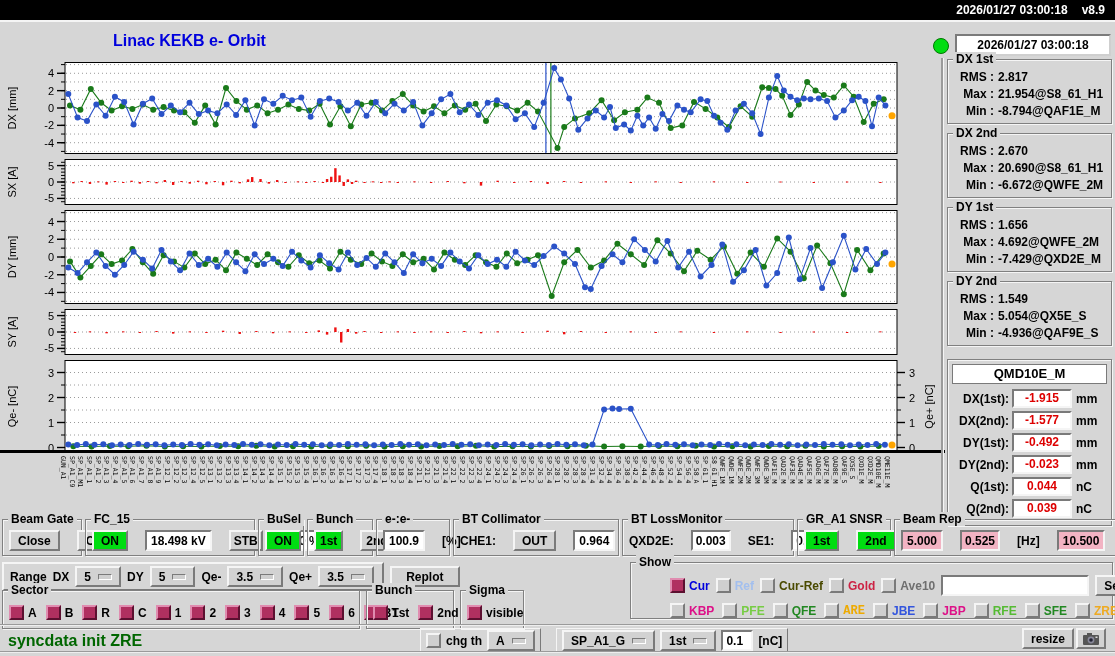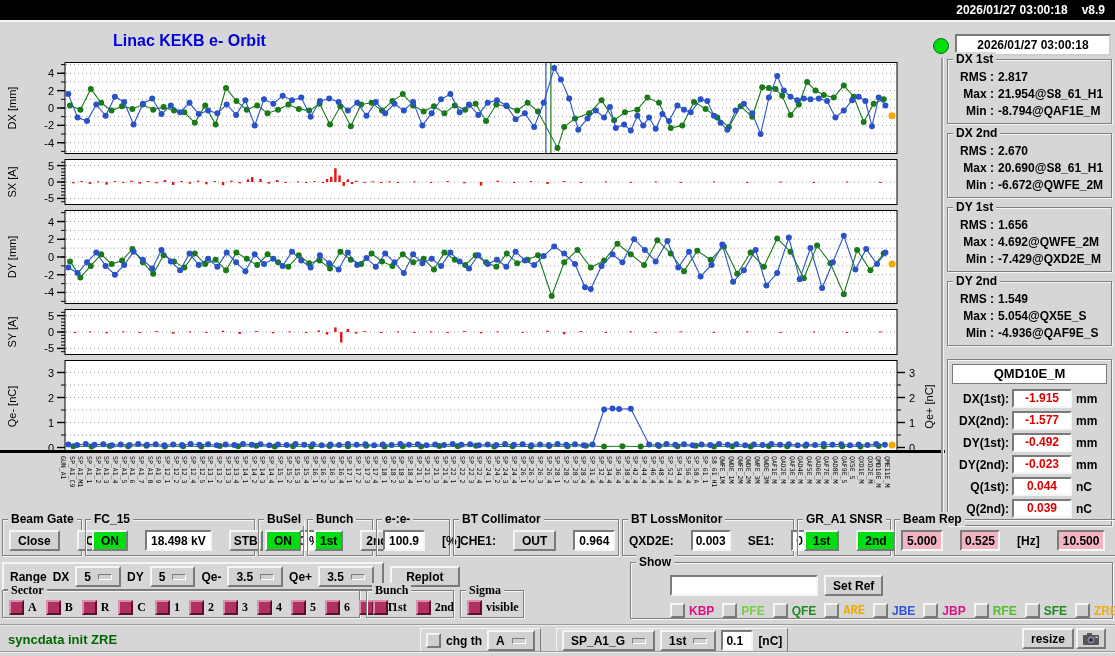--- a/index.html
+++ b/index.html
@@ -25,39 +25,39 @@
   .dash{width:12px;height:4px;background:#cfcfcf;border-top:1px solid #7a7a7a;border-left:1px solid #7a7a7a;border-bottom:1px solid #fff;border-right:1px solid #fff;}
   .cb{display:inline-block;width:11px;height:11px;background:#cfcfcf;border-top:2px solid #f5f5f5;border-left:2px solid #f5f5f5;border-bottom:2px solid #7a7a7a;border-right:2px solid #7a7a7a;box-sizing:content-box;}
   .cb.on{background:#b03060;border-top-color:#e08cb0;border-left-color:#e08cb0;border-bottom-color:#5c1030;border-right-color:#5c1030;}
   input.tin{background:#fff;border-top:2px solid #7a7a7a;border-left:2px solid #7a7a7a;border-bottom:2px solid #f5f5f5;border-right:2px solid #f5f5f5;font-size:12px;font-weight:bold;font-family:"Liberation Sans",sans-serif;height:21px;box-sizing:border-box;padding:0 3px;}
   
   #row1{position:absolute;left:2px;top:497px;height:40px;display:flex;gap:3px;align-items:flex-start;}
   #row1 .grp{height:37px;display:flex;align-items:center;gap:17px;}
   #row2{position:absolute;left:2px;top:540px;display:flex;gap:6px;align-items:center;}
   #range-panel{display:flex;align-items:center;gap:6px;border-top:2px solid #f5f5f5;border-left:2px solid #f5f5f5;border-bottom:2px solid #7a7a7a;border-right:2px solid #7a7a7a;padding:2px 8px 2px 6px;background:#d6d6d6;}
   #row3{position:absolute;left:2px;top:568px;height:32px;display:flex;gap:6px;}
-  #row3 .grp{height:28px;display:flex;align-items:center;gap:7px;font-family:Liberation Serif, serif;}
+  #row3 .grp{height:39px;display:flex;align-items:center;gap:7px;}
   .cbi{display:inline-flex;align-items:center;gap:4px;}
   #show-panel{position:absolute;left:630px;top:540px;width:483px;height:57px;padding-left:39px;}
   #show-panel .srowline{display:flex;align-items:center;gap:6px;height:25px;}
   
   #stats-col{position:absolute;left:947px;top:37px;width:165px;display:flex;flex-direction:column;gap:9px;}
   #stats-col .grp{padding:9px 4px 3px 5px;}
   .srow{display:flex;font-size:12px;font-weight:bold;line-height:17px;}
   .srow .sl{width:41px;text-align:right;margin-right:4px;white-space:nowrap;}
   .srow .sv{white-space:nowrap;}
   #monitor-box{position:absolute;left:947px;top:337px;width:165px;border:1px solid #808080;box-shadow:1px 1px 0 #f5f5f5,inset 1px 1px 0 #f5f5f5;padding:4px 4px 5px 4px;box-sizing:border-box;background:#d6d6d6;}
   #monitor-title{background:#fff;border:1px solid #7a7a7a;font-size:13px;font-weight:bold;text-align:center;height:18px;line-height:18px;margin-bottom:4px;}
   .mrow{display:flex;align-items:center;height:21px;margin-bottom:1px;}
   .mrow .ml{width:57px;text-align:right;font-size:12px;font-weight:bold;margin-right:3px;white-space:nowrap;}
   .mrow .mv{width:60px;background:#fff;border-top:2px solid #7a7a7a;border-left:2px solid #7a7a7a;border-bottom:2px solid #f5f5f5;border-right:2px solid #f5f5f5;color:#dd0000;font-size:12px;font-weight:bold;text-align:center;height:19px;line-height:15px;box-sizing:border-box;}
   .mrow .mu{font-size:12px;font-weight:bold;margin-left:4px;}
   
   #statusbar{position:absolute;left:0;top:602px;width:1115px;height:27px;border-top:2px groove #eee;box-sizing:border-box;}
-  #sb-msg{position:absolute;left:8px;top:6px;font-size:13px;font-weight:bold;color:#006600;}
+  #sb-msg{position:absolute;left:8px;top:6px;font-size:16px;font-weight:bold;color:#006600;}
   .sb-grp{position:absolute;top:2px;height:23px;display:flex;align-items:center;gap:5px;border-top:1px solid #f5f5f5;border-left:1px solid #f5f5f5;border-bottom:1px solid #7a7a7a;border-right:1px solid #7a7a7a;padding:0 5px;}
   #bottom-strip{position:absolute;left:0;top:629px;width:1115px;height:7px;border-top:2px groove #eee;background:#d6d6d6;}
 </style>
 </head>
 <body>
 
 <div id="topbar">
   <span>2026/01/27 03:00:18</span>
   <span>v8.9</span>
 </div>
@@ -1189,20 +1189,42 @@
             <span class="cb on"></span>
             <span class="lbl">visible</span>
           </span>
         </span>
     </div>
   </div>
 
   <div id="show-panel" class="grp">
     <span class="glabel">Show</span>
     <div class="srowline">
+      <span id="show-items-1" style="display:inline-flex;gap:6px;align-items:center">
+          <span class="cbi">
+            <span class="cb on"></span>
+            <span class="lbl" style="color: rgb(0, 0, 221);">Cur</span>
+          </span>
+          <span class="cbi">
+            <span class="cb"></span>
+            <span class="lbl" style="color: rgb(163, 191, 238);">Ref</span>
+          </span>
+          <span class="cbi">
+            <span class="cb"></span>
+            <span class="lbl" style="color: rgb(74, 74, 0);">Cur-Ref</span>
+          </span>
+          <span class="cbi">
+            <span class="cb"></span>
+            <span class="lbl" style="color: rgb(204, 34, 68);">Gold</span>
+          </span>
+          <span class="cbi">
+            <span class="cb"></span>
+            <span class="lbl" style="color: rgb(111, 111, 111);">Ave10</span>
+          </span>
+        </span>
       <input class="tin" style="width: 148px;" value="">
       <span class="btn">Set Ref</span>
     </div>
     <div class="srowline">
       <span id="show-items-2" style="display:inline-flex;gap:8px;align-items:flex-start">
           <span class="cbi">
             <span class="cb"></span>
             <span class="lbl" style="color: rgb(221, 17, 136);">KBP</span>
           </span>
           <span class="cbi">

